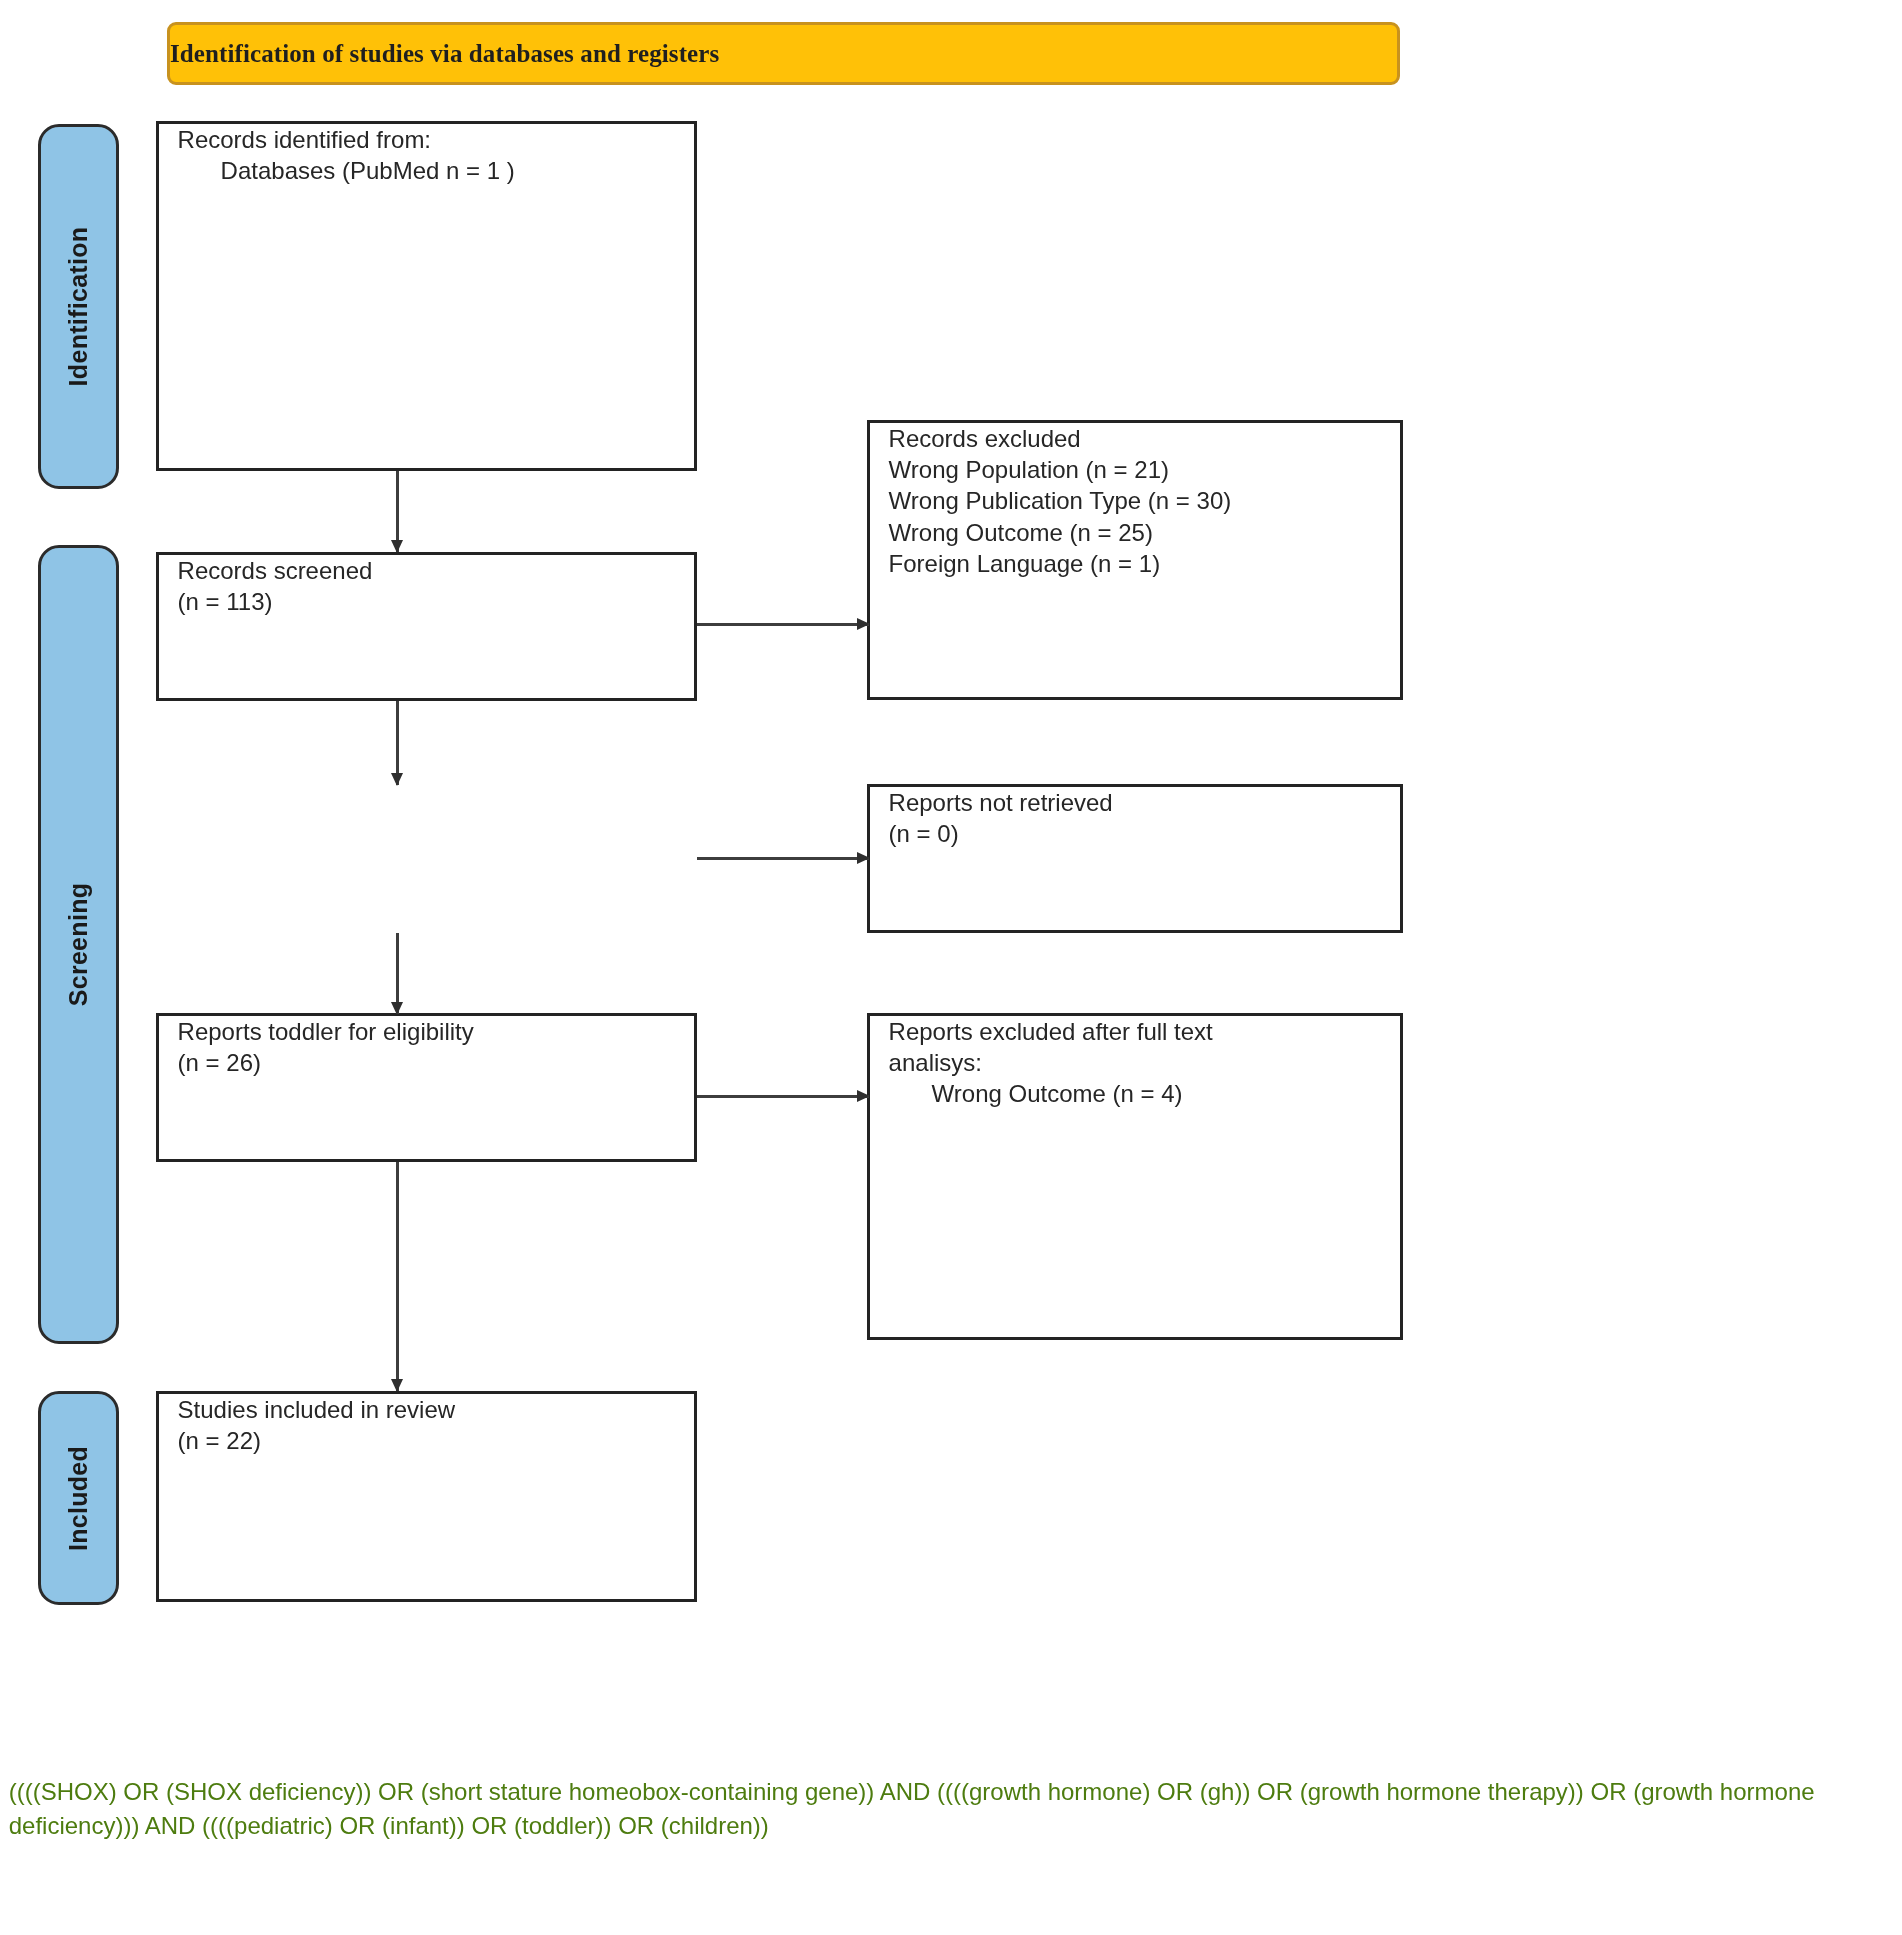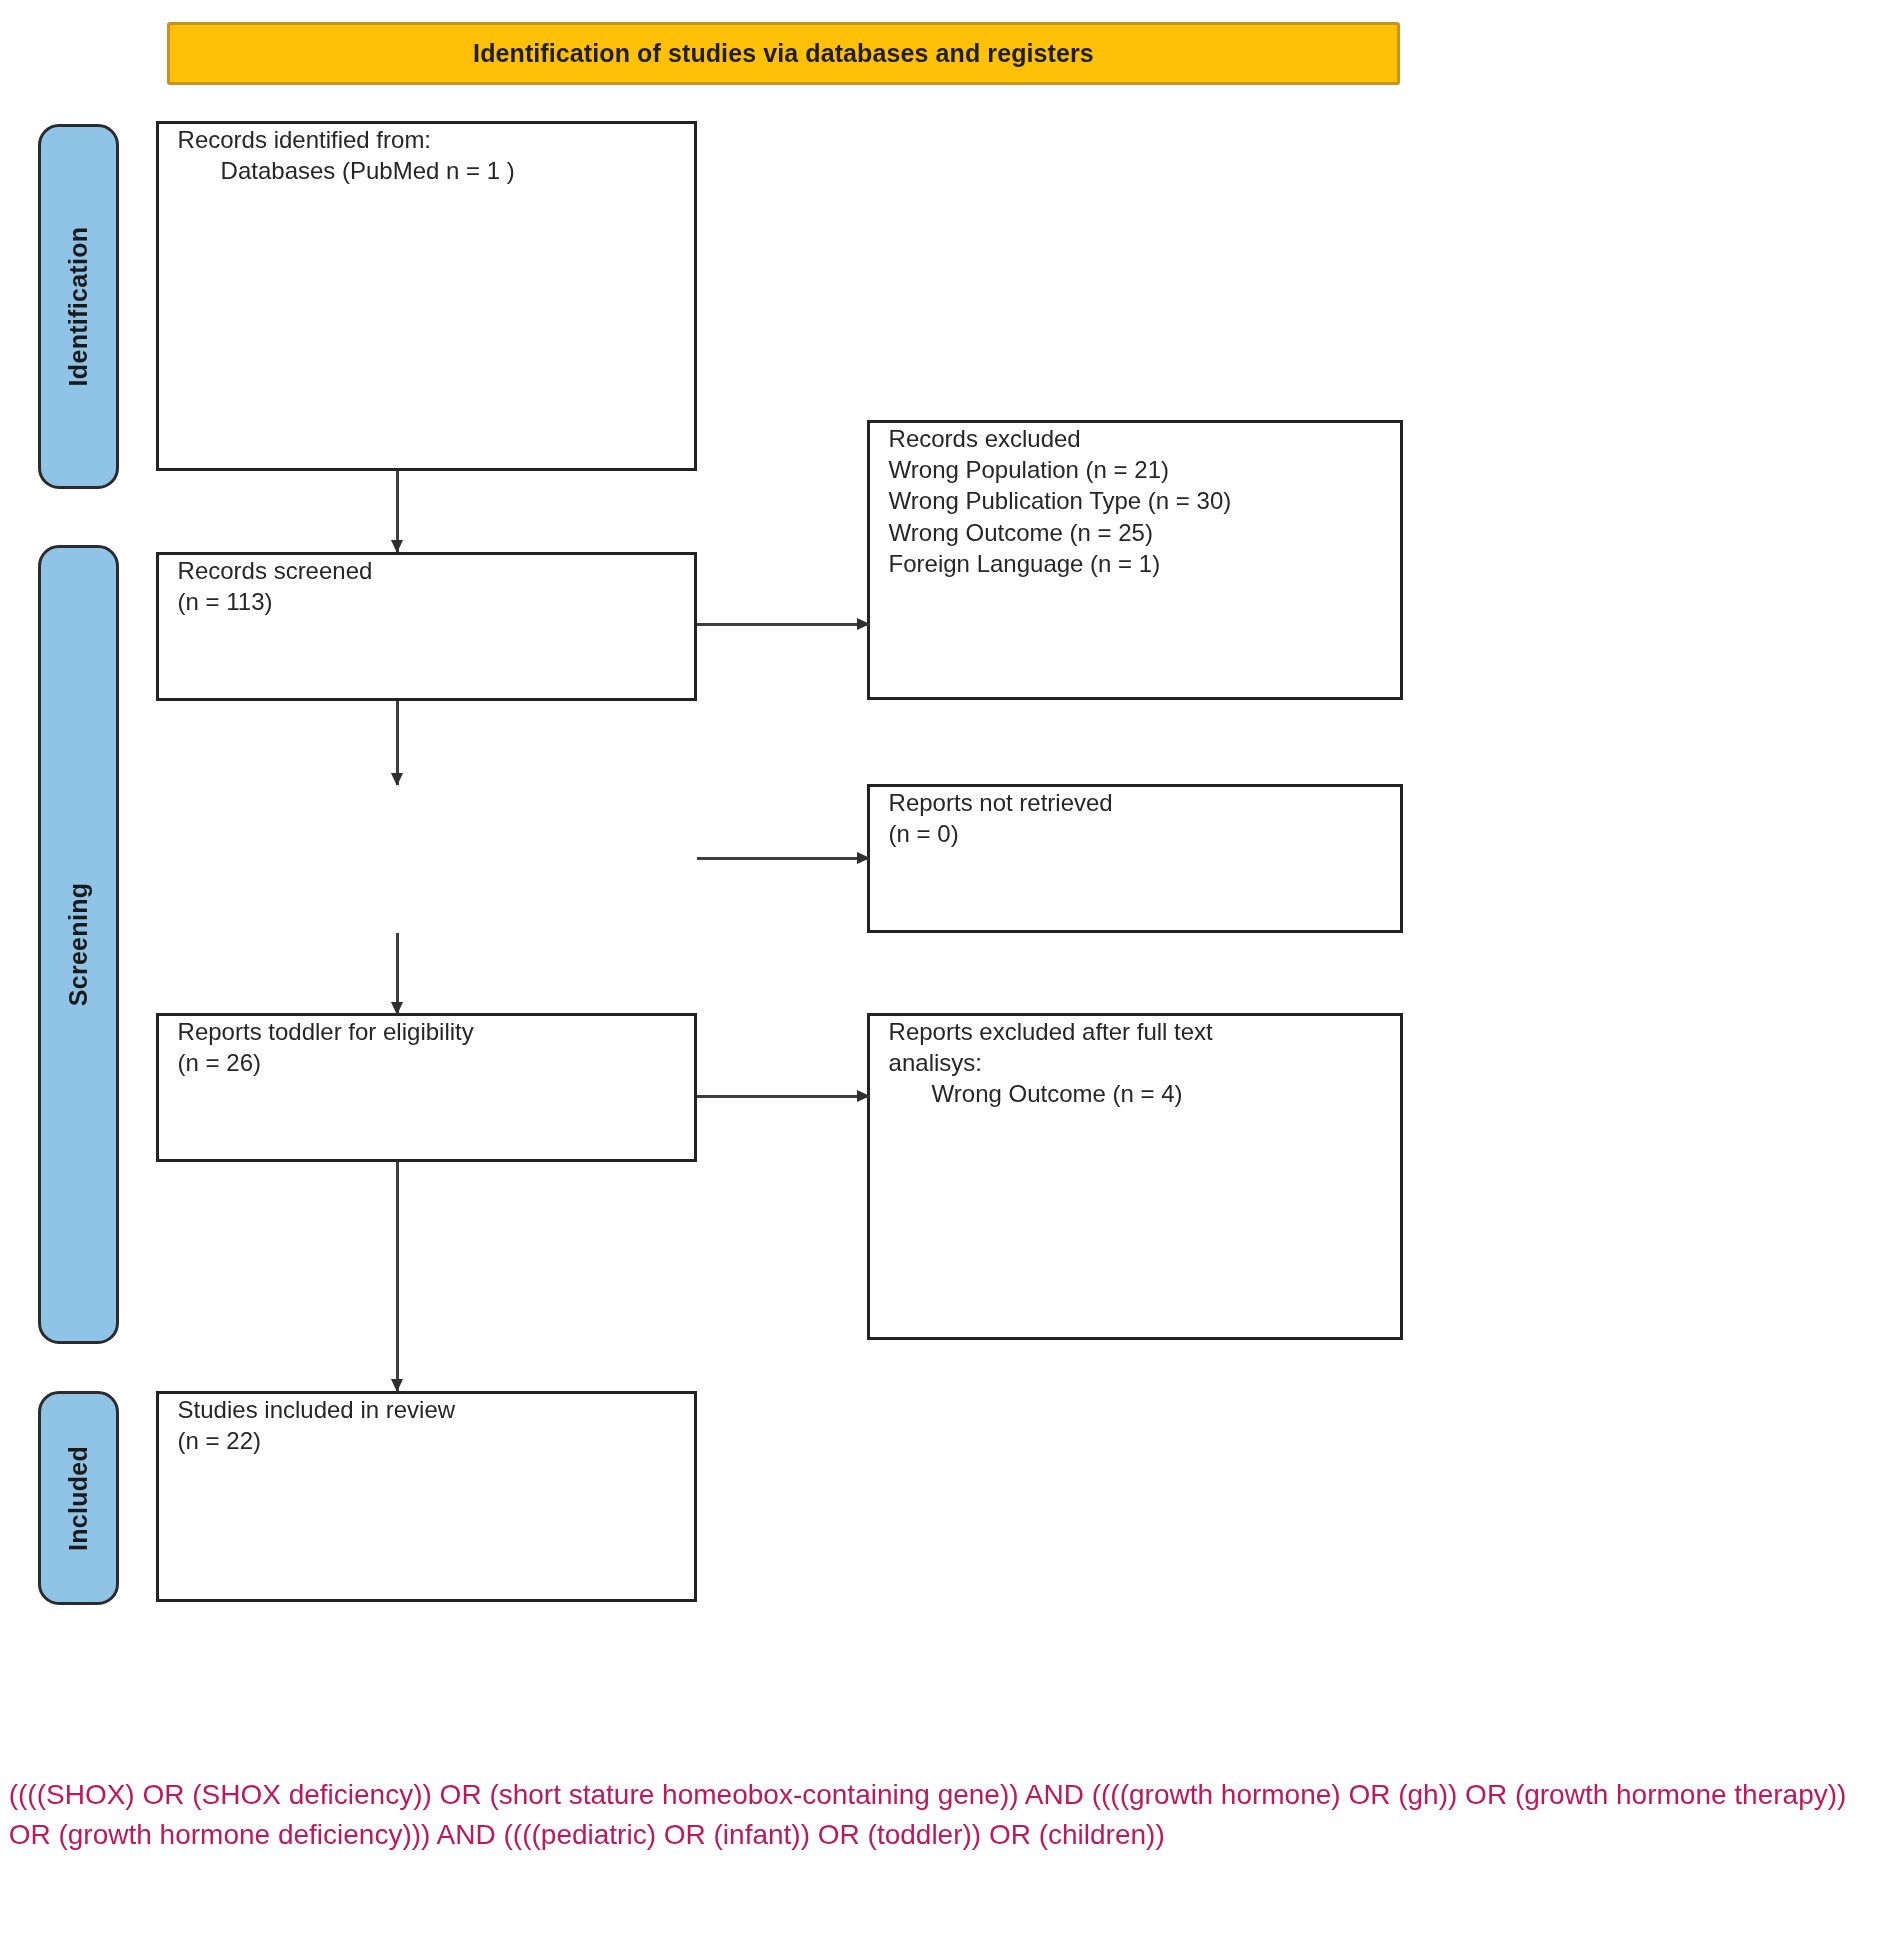--- a/index.html
+++ b/index.html
@@ -23,25 +23,25 @@
     top: 0;
     width: 1903px;
     height: 1936px;
   }
 
   
   .banner {
     position: absolute;
     background: #ffc107;
     border: 3.1px solid #c8921e;
-    border-radius: 3px;
+    border-radius: 9px;
     box-sizing: border-box;
     display: flex;
     align-items: center;
-    justify-content: center;
+    font-family: Liberation Serif, serif;
   }
   .banner-text {
     font-size: 25px;
     font-weight: bold;
     color: #1f1f1f;
     letter-spacing: 0.1px;
     text-align: center;
   }
 
   
@@ -128,23 +128,23 @@
     width: 0;
     height: 0;
     border-top: 6.8px solid transparent;
     border-bottom: 6.8px solid transparent;
     border-left: 13.6px solid #2f2f2f;
   }
 
   
   .caption {
     position: absolute;
-    font-size: 28px;
+    font-size: 24px;
     line-height: 1.42;
-    color: #be185d;
+    color: #4d7c0f;
     white-space: pre-wrap;
   }
 </style>
 </head>
 <body>
 
 <div id="diagram">
 
   <div class="banner" style="left:167px; top:22px; width:1233px; height:63px;">
     <span class="banner-text">Identification of studies via databases and registers</span>

